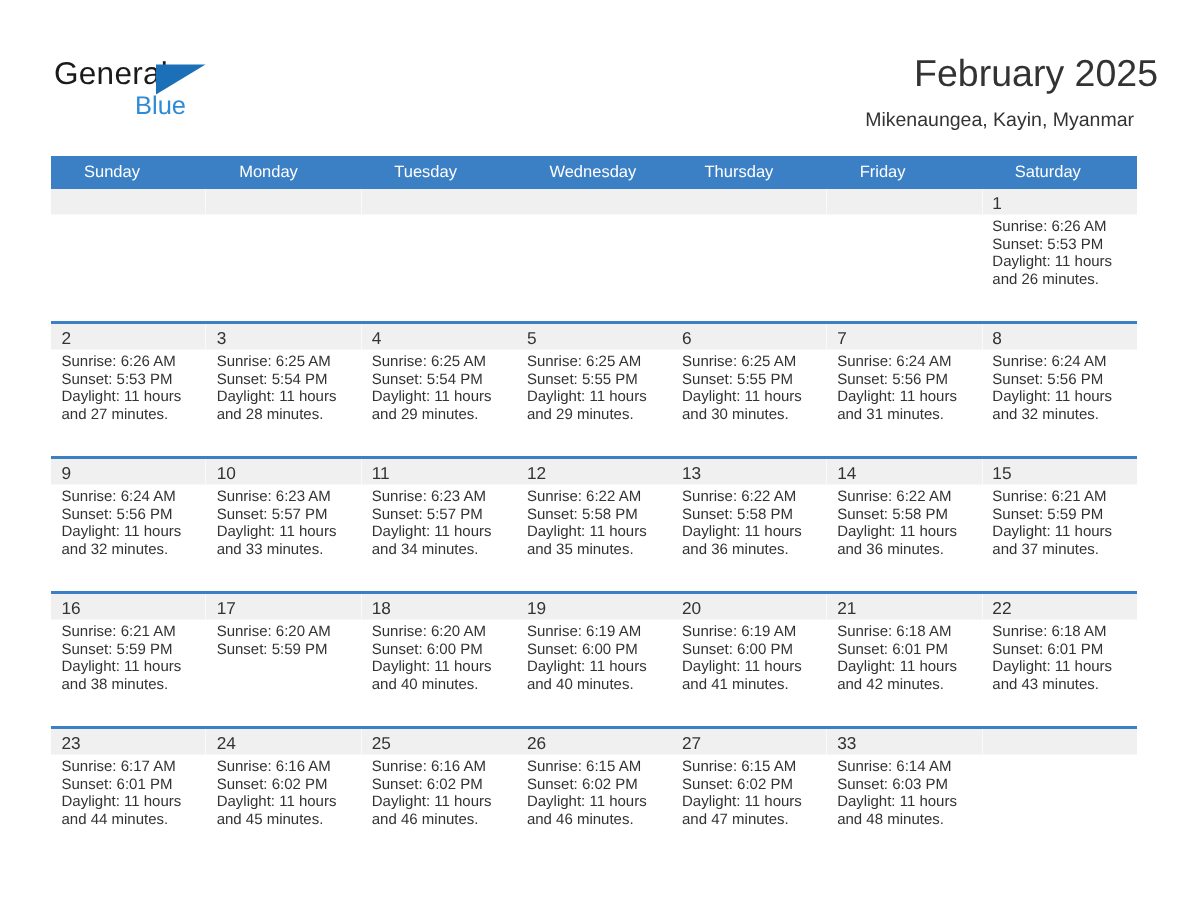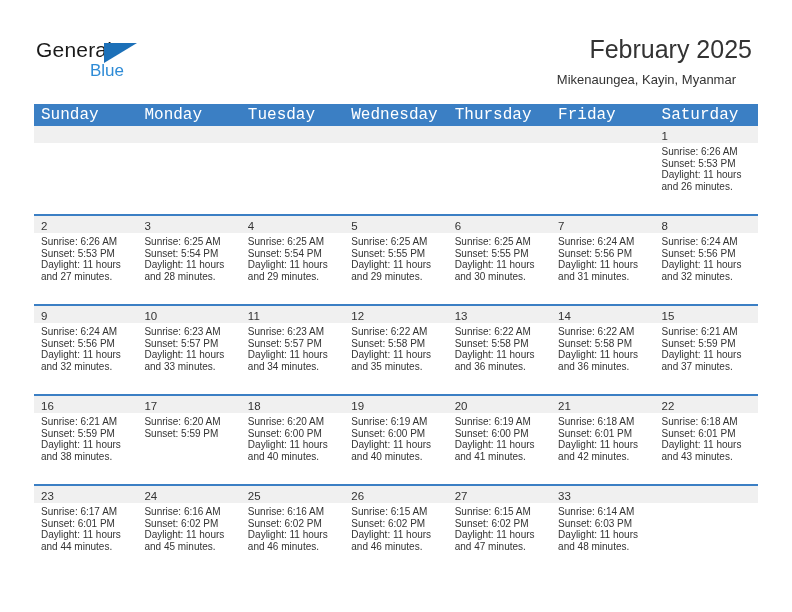--- a/index.html
+++ b/index.html
@@ -59,21 +59,21 @@
     position: absolute;
     left: 54px;
     top: 21px;
     font-size: 17px;
     line-height: 24px;
     color: #2e8bd6;
     font-family: "Liberation Sans", sans-serif;
   }
   .title-block {
     position: absolute;
-    right: 40px;
+    right: 20px;
     top: 34px;
     text-align: right;
   }
   .cal-title {
     font-size: 25px;
     line-height: 30px;
     color: #333333;
     font-weight: normal;
     margin: 0;
     white-space: nowrap;
@@ -95,27 +95,26 @@
   }
   .weekdays {
     display: flex;
     width: 100%;
     background: #3b7fc4;
     height: 22px;
   }
   .weekday {
     flex: 1 1 0;
     color: #ffffff;
-    font-size: 16px;
+    font-size: 11px;
     line-height: 22px;
-    padding-left: 7px;
+    padding-left: 22px;
     box-sizing: border-box;
     white-space: nowrap;
     overflow: hidden;
-    font-family: Liberation Mono, monospace;
   }
   .week {
     display: flex;
     width: 100%;
     border-top: 2px solid #3b7fc4;
   }
   .week:first-of-type {
     border-top: none;
   }
   .daycell {

